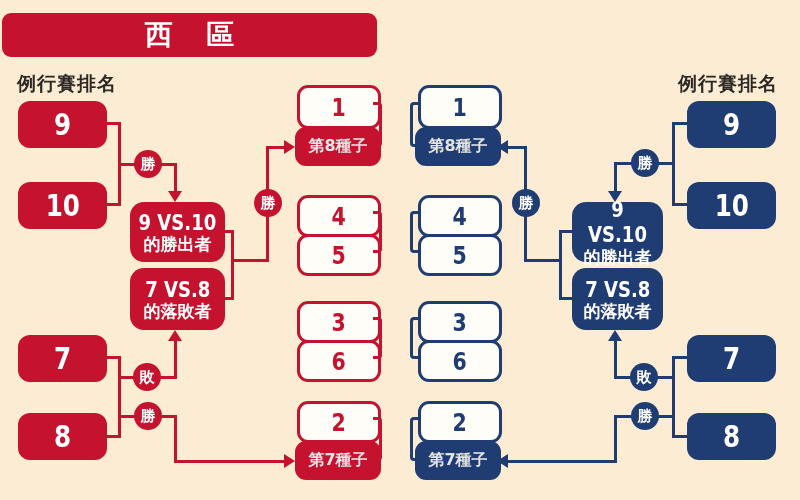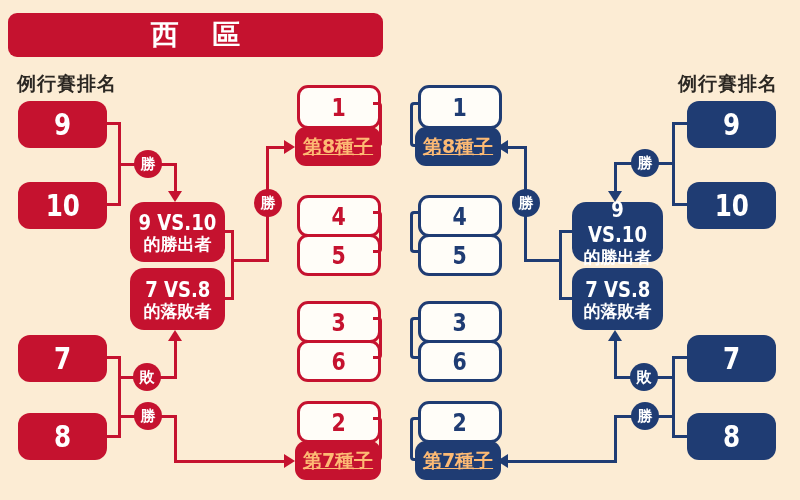--- a/index.html
+++ b/index.html
@@ -46,21 +46,21 @@
   .resbox .l2{font-size:17px;}
 
   
   .slot{
     position:absolute;border-radius:11px;
     display:flex;align-items:center;justify-content:center;font-size:25px;
   }
   .slot.outline{background:#fffdf8;border:3px solid;}
   .slot.outline.w{border-color:#c5122f;color:#c5122f;}
   .slot.outline.e{border-color:#1f3c73;color:#1f3c73;}
-  .slot.fill{color:#fdba74;font-size:19px;text-decoration:underline;}
+  .slot.fill{color:#e5e5e5;font-size:16px;}
   .slot.fill.w{background:#c5122f;}
   .slot.fill.e{background:#1f3c73;}
   .narrow{display:inline-block;transform:scaleX(0.82);}
 
   
   .hl,.vl{position:absolute;}
   .hl{height:3px;}
   .vl{width:3px;}
   .hl.w,.vl.w{background:#c5122f;}
   .hl.e,.vl.e{background:#1f3c73;}
@@ -92,21 +92,21 @@
     color:#fff;font-size:15px;
   }
   .badge.w{background:#c5122f;}
   .badge.e{background:#1f3c73;}
 </style>
 </head>
 <body>
 
 <div id="stage">
 
-  <div class="hdr w" style="left:8px;top:13px;width:375px">西 區</div>
+  <div class="hdr w" style="left:2px;top:13px;width:375px">西 區</div>
 
   <div class="rank-label" style="left:17px;top:71px">例行賽排名</div>
   <div class="rank-label" style="left:640px;top:71px;width:138px;text-align:right">例行賽排名</div>
 
   <div class="rbox w" style="left:18px;top:101px">
       <span class="narrow">9</span>
     </div>
   <div class="rbox w" style="left:18px;top:182px">
       <span class="narrow">10</span>
     </div>

